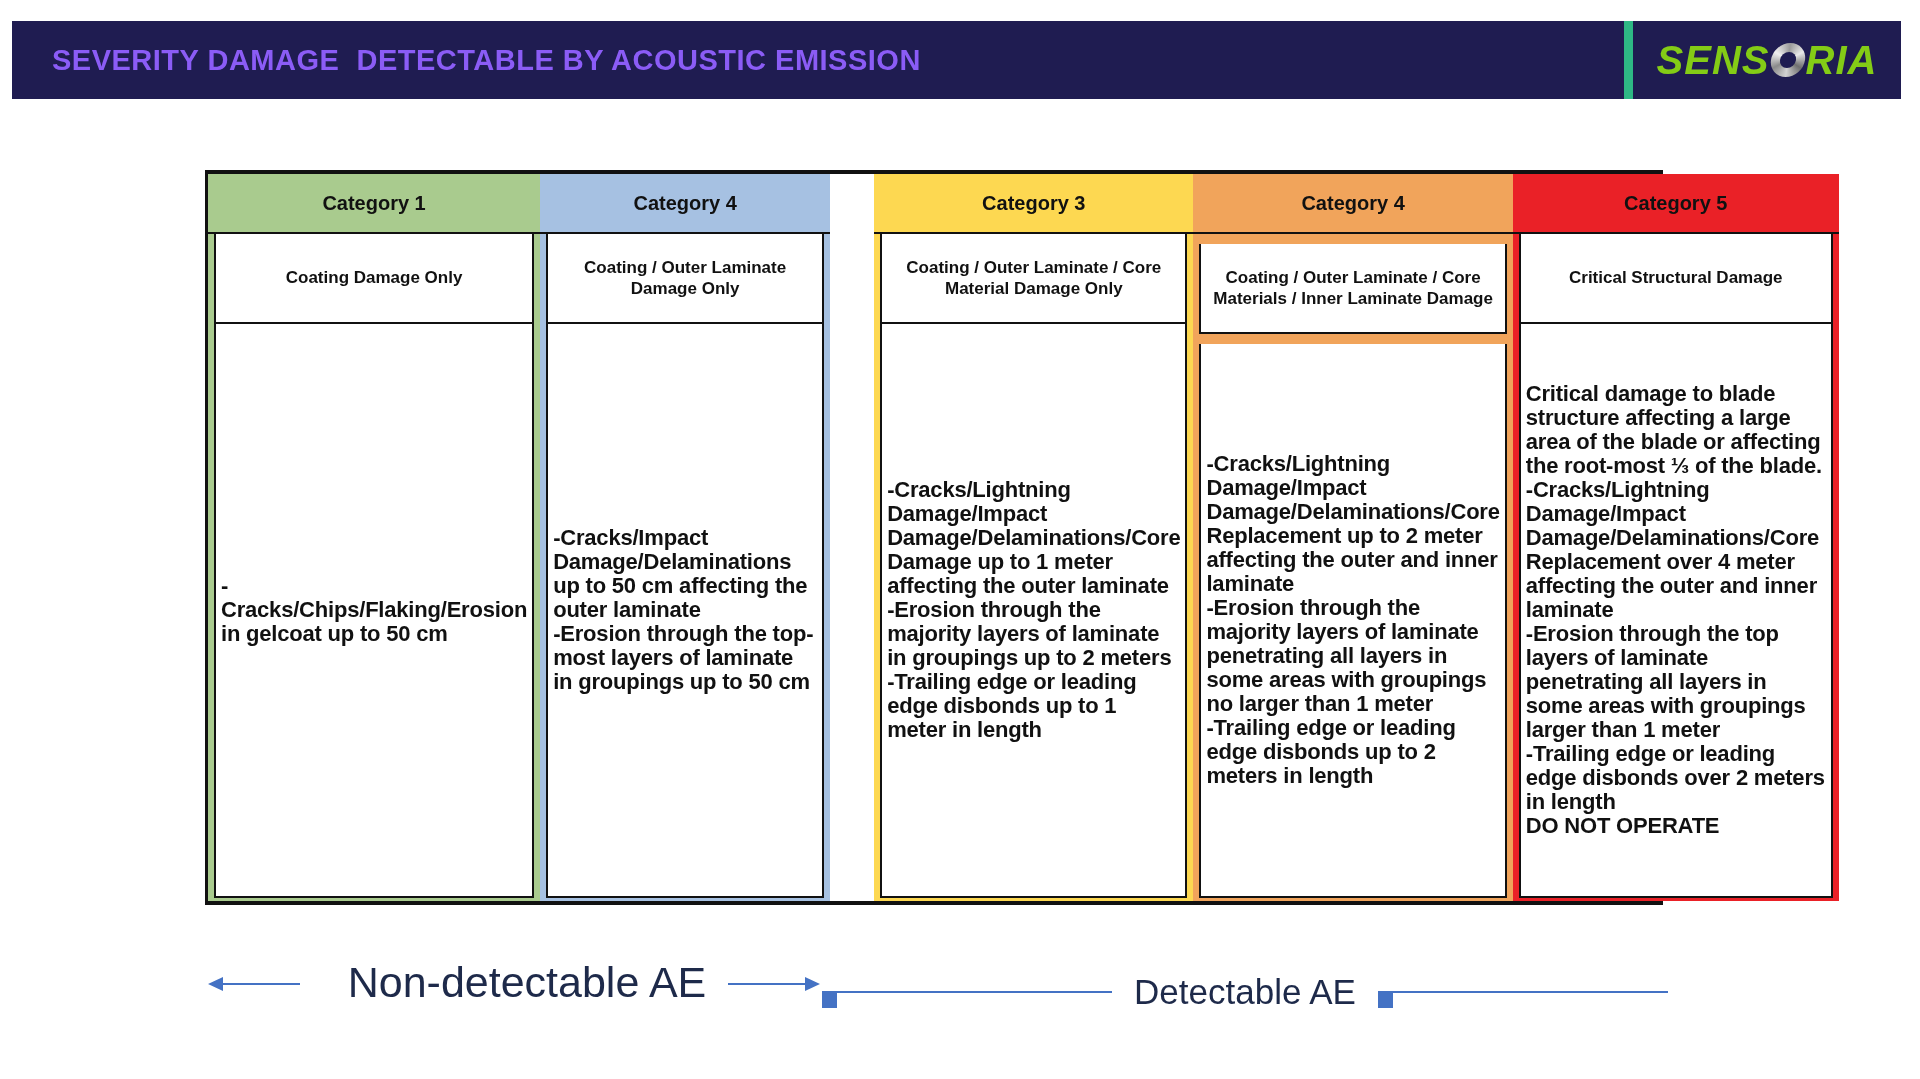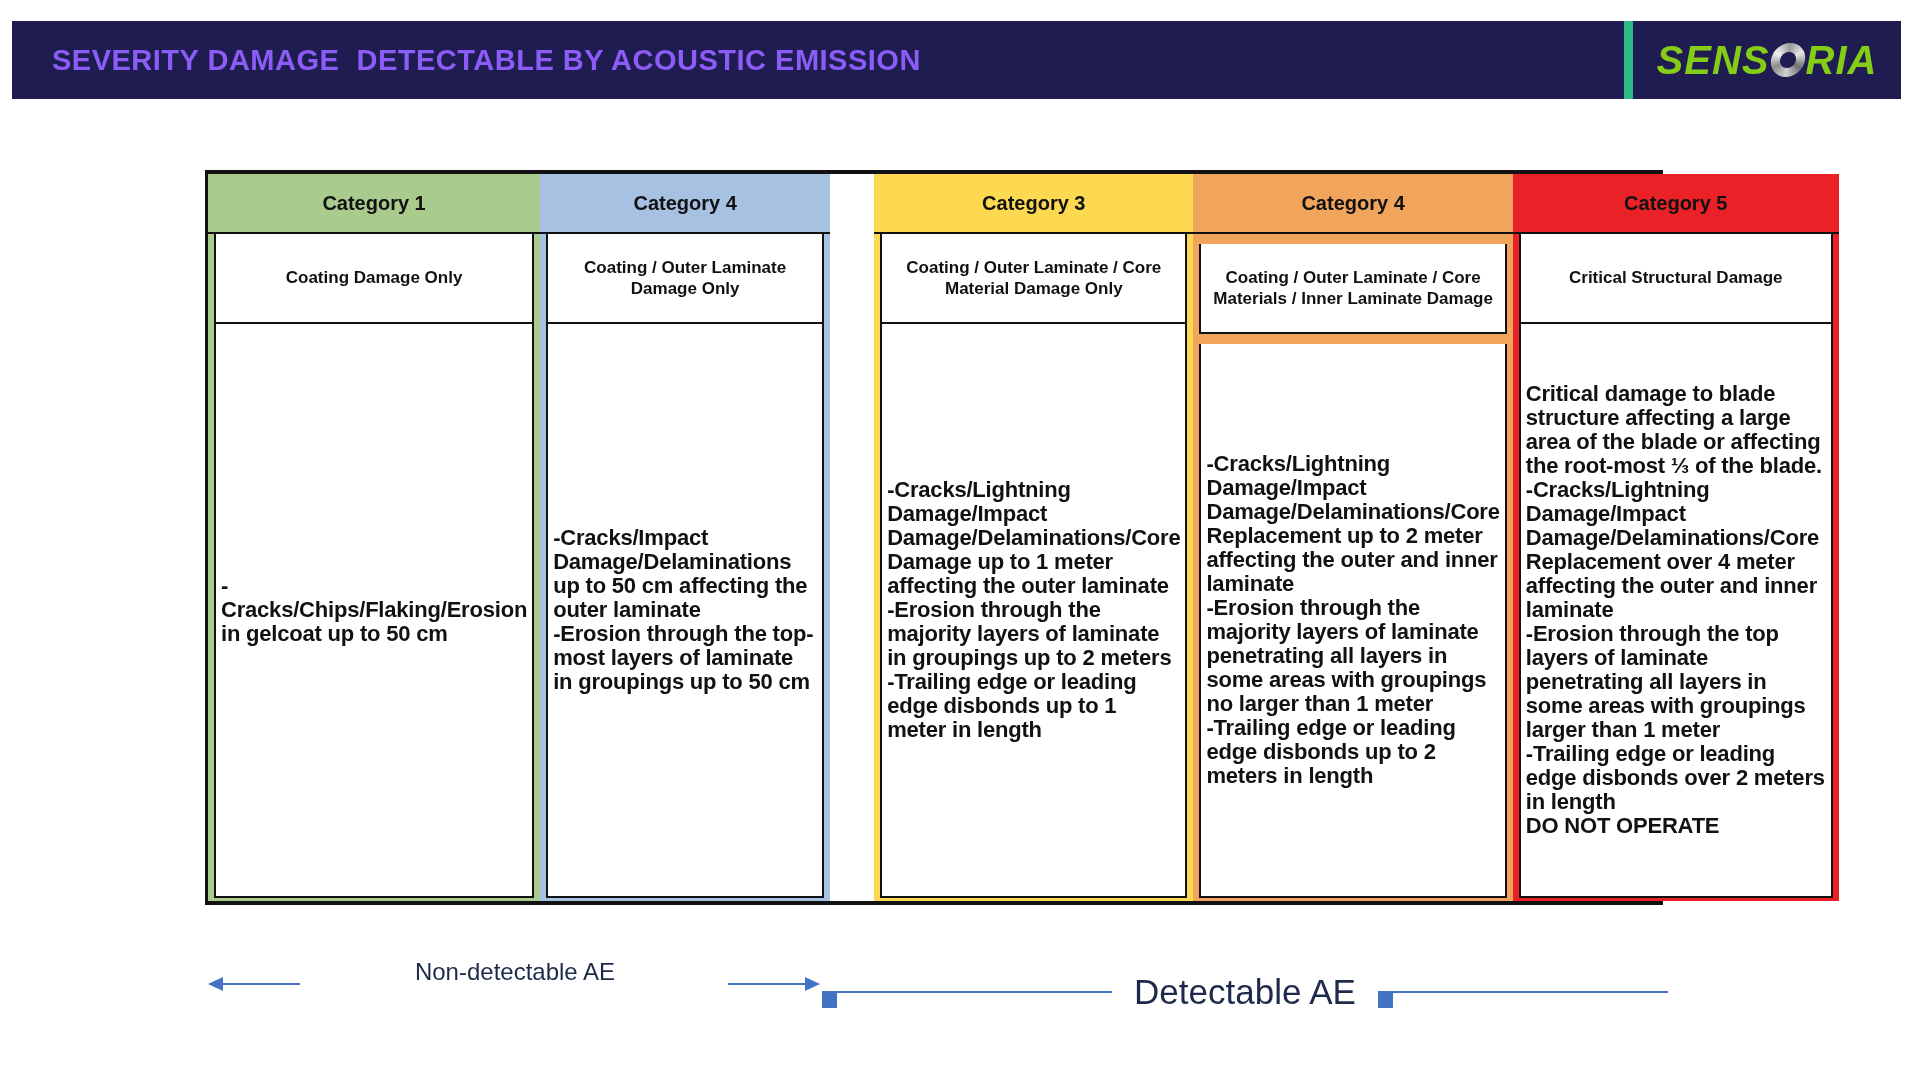--- a/index.html
+++ b/index.html
@@ -33,21 +33,21 @@
        text-align:center;font-weight:bold;font-size:17px;line-height:1.25;color:#111;padding:0 4px;
        box-sizing:border-box;}
   .bodybox{flex:1;background:#fff;border-left:2px solid #111;border-right:2px solid #111;
            border-bottom:2px solid #111;display:flex;align-items:center;box-sizing:border-box;}
   .items{padding:4px 5px;font-weight:bold;font-size:22px;line-height:24px;color:#111;
          letter-spacing:-0.2px;overflow-wrap:break-word;width:100%;box-sizing:border-box;}
   .items .footer-line{font-weight:bold;}
 
   
   .anno-text{position:absolute;color:#1e2a4a;text-align:center;}
-  .nd-text{left:300px;top:958px;width:430px;font-size:24px;}
+  .nd-text{left:312px;top:958px;width:430px;font-size:43px;}
   .arrow{position:absolute;height:2px;background:#4472c4;}
   .arrow .head{position:absolute;top:-6px;width:0;height:0;border-top:7px solid transparent;
                border-bottom:7px solid transparent;}
   .head-left{left:-2px;border-right:15px solid #4472c4;}
   .head-right{right:-2px;border-left:15px solid #4472c4;}
   .nd-arrow-left{left:210px;top:983px;width:90px;}
   .nd-arrow-right{left:728px;top:983px;width:90px;}
   .det-row{position:absolute;left:822px;top:946px;width:846px;height:44px;display:flex;align-items:center;margin-top:24px;}
   .det-row .seg{flex:1;height:2px;background:#4472c4;position:relative;}
   .det-text{font-size:35px;color:#1e2a4a;margin:0 22px;white-space:nowrap;}

